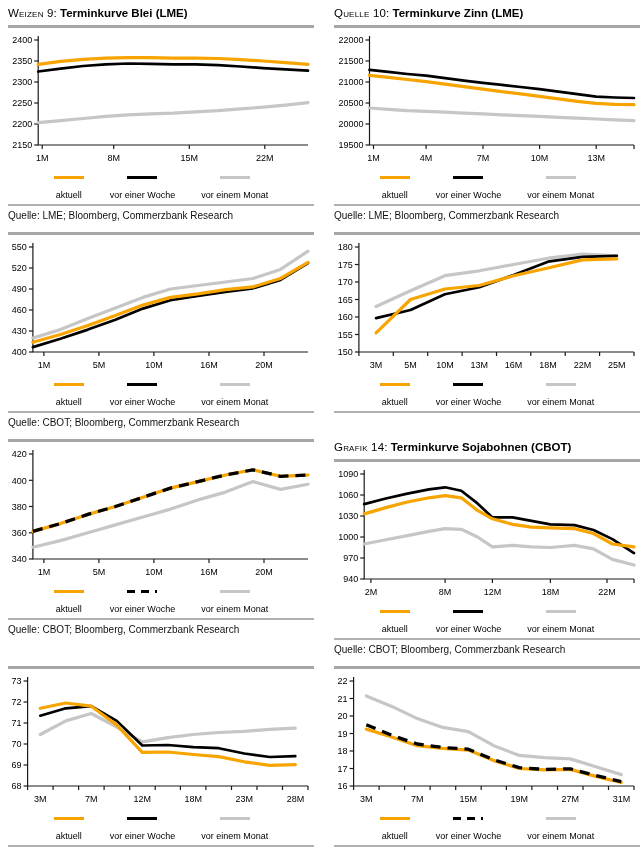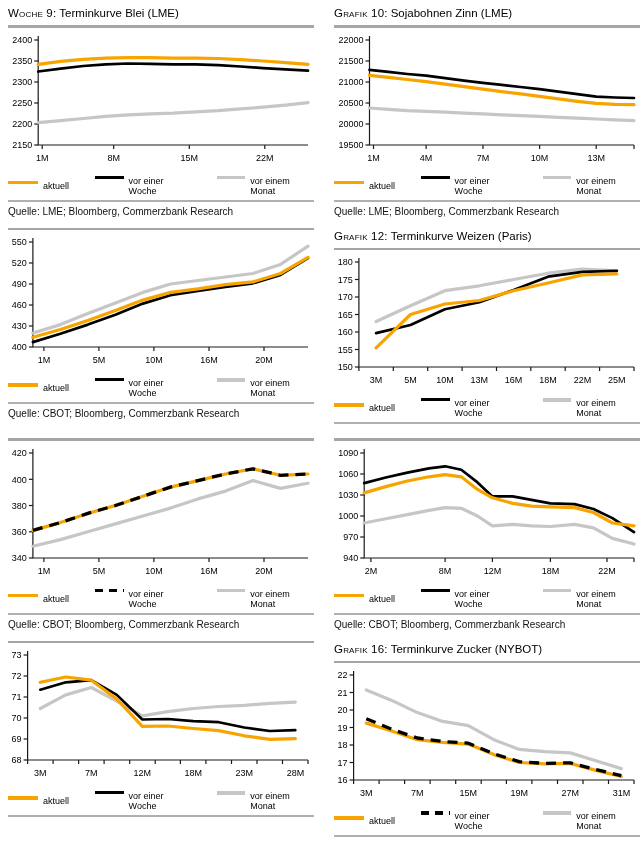--- a/index.html
+++ b/index.html
@@ -1,38 +1,38 @@
 <!DOCTYPE html>
 <html><head>
 <meta charset="utf-8">
 <style>
   html,body { margin:0; padding:0; background:#ffffff; }
   body { width:641px; height:867px; overflow:hidden; font-family:"Liberation Sans", sans-serif; color:#000; }
   .grid { display:grid; grid-template-columns:1fr 1fr; column-gap:20px; padding:2px 8px 0 8px; }
   .panel { padding-top:2px; margin-bottom:8px; }
   .panel-title { font-size:11.5px; line-height:15px; padding:2px 0 3px 0; white-space:nowrap; }
   .g-label { font-variant:small-caps; letter-spacing:0.2px; }
-  .g-title { font-weight:normal; margin-left:3px; }
+  .g-title { font-weight:bold; margin-left:3px; }
   .title-rule { height:2.5px; background:#a6a6a6; margin:1px 0 5px 0; }
   .chart-box { height:142px; }
   .chart-box svg { display:block; }
   .tick { font-family:"Liberation Sans", sans-serif; font-size:9px; fill:#000; }
   .legend { display:flex; justify-content:center; align-items:center; gap:26px; font-size:9px; margin:1px 0 4px 0; }
-  .leg-item { display:flex; gap:5px; }
+  .leg-item { display:flex; align-items:center; gap:11px;flex-direction:column; }
   .sw { display:inline-block; width:30px; height:3.5px; }
   .src-rule { height:2px; background:#b0b0b0; margin:2px 0 3px 0; }
   .source { font-size:10px; color:#111; padding-top:1px; white-space:nowrap; }
 </style>
 </head>
 <body>
 
 <div class="grid">
 
   <div class="panel">
-    <div class="panel-title"><span class="g-label">Woche 9:</span><span class="g-title">Terminkurve Blei (LME)</span></div>
+    <div class="panel-title"><span class="g-label">Weizen 9:</span><span class="g-title">Terminkurve Blei (LME)</span></div>
     <div class="title-rule"></div>
     <div class="chart-box">
         <svg width="306" height="142" viewBox="0 0 306 142">
           <path d="M30.2 3 V112 H300" fill="none" stroke="#1a1a1a" stroke-width="1.2"></path>
           <line x1="26.2" x2="30.2" y1="112.0" y2="112.0" stroke="#1a1a1a" stroke-width="1.2"></line>
           <text class="tick" x="24.2" y="115.2" text-anchor="end">2150</text>
           <line x1="26.2" x2="30.2" y1="91.0" y2="91.0" stroke="#1a1a1a" stroke-width="1.2"></line>
           <text class="tick" x="24.2" y="94.2" text-anchor="end">2200</text>
           <line x1="26.2" x2="30.2" y1="70.0" y2="70.0" stroke="#1a1a1a" stroke-width="1.2"></line>
           <text class="tick" x="24.2" y="73.2" text-anchor="end">2250</text>
@@ -67,21 +67,21 @@
       <span class="leg-item">
           <span class="sw sw-month" style="background: rgb(198, 198, 198);"></span>
           <span>vor einem Monat</span>
         </span>
     </div>
     <div class="src-rule"></div>
     <div class="source">Quelle: LME; Bloomberg, Commerzbank Research</div>
   </div>
 
   <div class="panel">
-    <div class="panel-title"><span class="g-label">Grafik 10:</span><span class="g-title">Sojabohnen Zinn (LME)</span></div>
+    <div class="panel-title"><span class="g-label">Quelle 10:</span><span class="g-title">Terminkurve Zinn (LME)</span></div>
     <div class="title-rule"></div>
     <div class="chart-box">
         <svg width="306" height="142" viewBox="0 0 306 142">
           <path d="M35.5 3 V112 H300" fill="none" stroke="#1a1a1a" stroke-width="1.2"></path>
           <line x1="31.5" x2="35.5" y1="112.0" y2="112.0" stroke="#1a1a1a" stroke-width="1.2"></line>
           <text class="tick" x="29.5" y="115.2" text-anchor="end">19500</text>
           <line x1="31.5" x2="35.5" y1="91.0" y2="91.0" stroke="#1a1a1a" stroke-width="1.2"></line>
           <text class="tick" x="29.5" y="94.2" text-anchor="end">20000</text>
           <line x1="31.5" x2="35.5" y1="70.0" y2="70.0" stroke="#1a1a1a" stroke-width="1.2"></line>
           <text class="tick" x="29.5" y="73.2" text-anchor="end">20500</text>
@@ -169,21 +169,20 @@
       <span class="leg-item">
           <span class="sw sw-month" style="background: rgb(198, 198, 198);"></span>
           <span>vor einem Monat</span>
         </span>
     </div>
     <div class="src-rule"></div>
     <div class="source">Quelle: CBOT; Bloomberg, Commerzbank Research</div>
   </div>
 
   <div class="panel">
-    <div class="panel-title"><span class="g-label">Grafik 12:</span><span class="g-title">Terminkurve Weizen (Paris)</span></div>
     <div class="title-rule"></div>
     <div class="chart-box">
         <svg width="306" height="142" viewBox="0 0 306 142">
           <path d="M24.9 3 V112 H300" fill="none" stroke="#1a1a1a" stroke-width="1.2"></path>
           <line x1="20.9" x2="24.9" y1="112.0" y2="112.0" stroke="#1a1a1a" stroke-width="1.2"></line>
           <text class="tick" x="18.9" y="115.2" text-anchor="end">150</text>
           <line x1="20.9" x2="24.9" y1="94.5" y2="94.5" stroke="#1a1a1a" stroke-width="1.2"></line>
           <text class="tick" x="18.9" y="97.7" text-anchor="end">155</text>
           <line x1="20.9" x2="24.9" y1="77.0" y2="77.0" stroke="#1a1a1a" stroke-width="1.2"></line>
           <text class="tick" x="18.9" y="80.2" text-anchor="end">160</text>
@@ -276,20 +275,21 @@
       <span class="leg-item">
           <span class="sw sw-month" style="background: rgb(198, 198, 198);"></span>
           <span>vor einem Monat</span>
         </span>
     </div>
     <div class="src-rule"></div>
     <div class="source">Quelle: CBOT; Bloomberg, Commerzbank Research</div>
   </div>
 
   <div class="panel">
+    <div class="panel-title"><span class="g-label">Grafik 14:</span><span class="g-title">Terminkurve Sojabohnen (CBOT)</span></div>
     <div class="title-rule"></div>
     <div class="chart-box">
         <svg width="306" height="142" viewBox="0 0 306 142">
           <path d="M30.2 3 V112 H300" fill="none" stroke="#1a1a1a" stroke-width="1.2"></path>
           <line x1="26.2" x2="30.2" y1="112.0" y2="112.0" stroke="#1a1a1a" stroke-width="1.2"></line>
           <text class="tick" x="24.2" y="115.2" text-anchor="end">940</text>
           <line x1="26.2" x2="30.2" y1="91.0" y2="91.0" stroke="#1a1a1a" stroke-width="1.2"></line>
           <text class="tick" x="24.2" y="94.2" text-anchor="end">970</text>
           <line x1="26.2" x2="30.2" y1="70.0" y2="70.0" stroke="#1a1a1a" stroke-width="1.2"></line>
           <text class="tick" x="24.2" y="73.2" text-anchor="end">1000</text>
@@ -385,21 +385,20 @@
       <span class="leg-item">
           <span class="sw sw-month" style="background: rgb(198, 198, 198);"></span>
           <span>vor einem Monat</span>
         </span>
     </div>
     <div class="src-rule"></div>
 
   </div>
 
   <div class="panel">
-    <div class="panel-title"><span class="g-label">Grafik 16:</span><span class="g-title">Terminkurve Zucker (NYBOT)</span></div>
     <div class="title-rule"></div>
     <div class="chart-box">
         <svg width="306" height="142" viewBox="0 0 306 142">
           <path d="M19.6 3 V112 H300" fill="none" stroke="#1a1a1a" stroke-width="1.2"></path>
           <line x1="15.600000000000001" x2="19.6" y1="112.0" y2="112.0" stroke="#1a1a1a" stroke-width="1.2"></line>
           <text class="tick" x="13.600000000000001" y="115.2" text-anchor="end">16</text>
           <line x1="15.600000000000001" x2="19.6" y1="94.5" y2="94.5" stroke="#1a1a1a" stroke-width="1.2"></line>
           <text class="tick" x="13.600000000000001" y="97.7" text-anchor="end">17</text>
           <line x1="15.600000000000001" x2="19.6" y1="77.0" y2="77.0" stroke="#1a1a1a" stroke-width="1.2"></line>
           <text class="tick" x="13.600000000000001" y="80.2" text-anchor="end">18</text>

